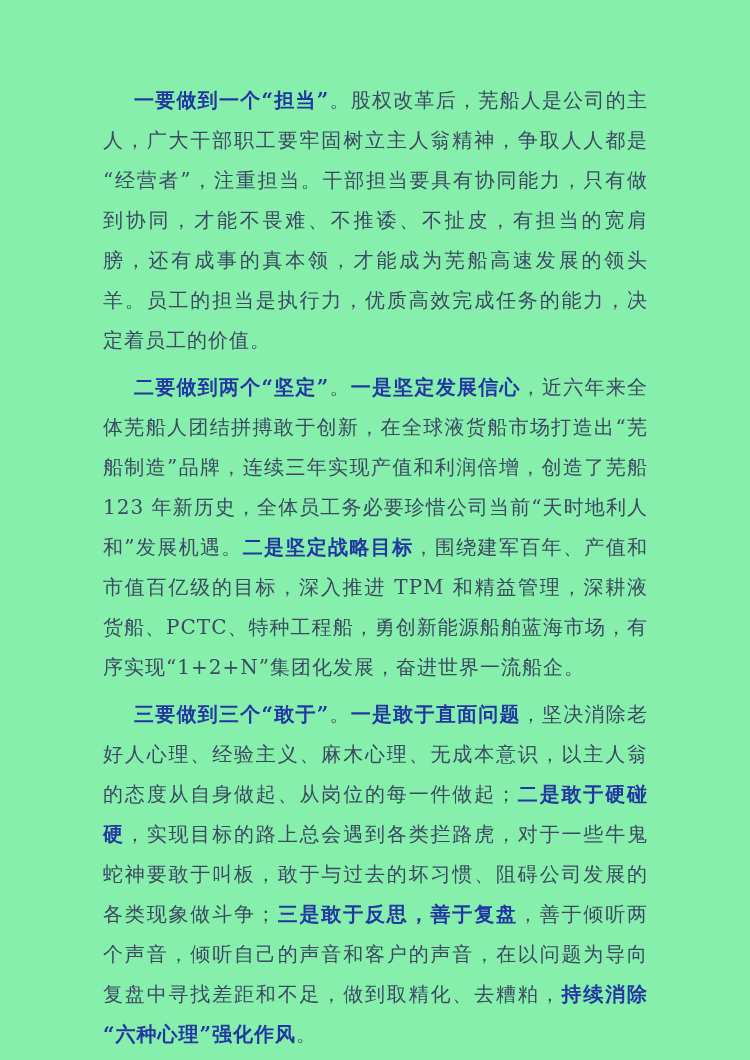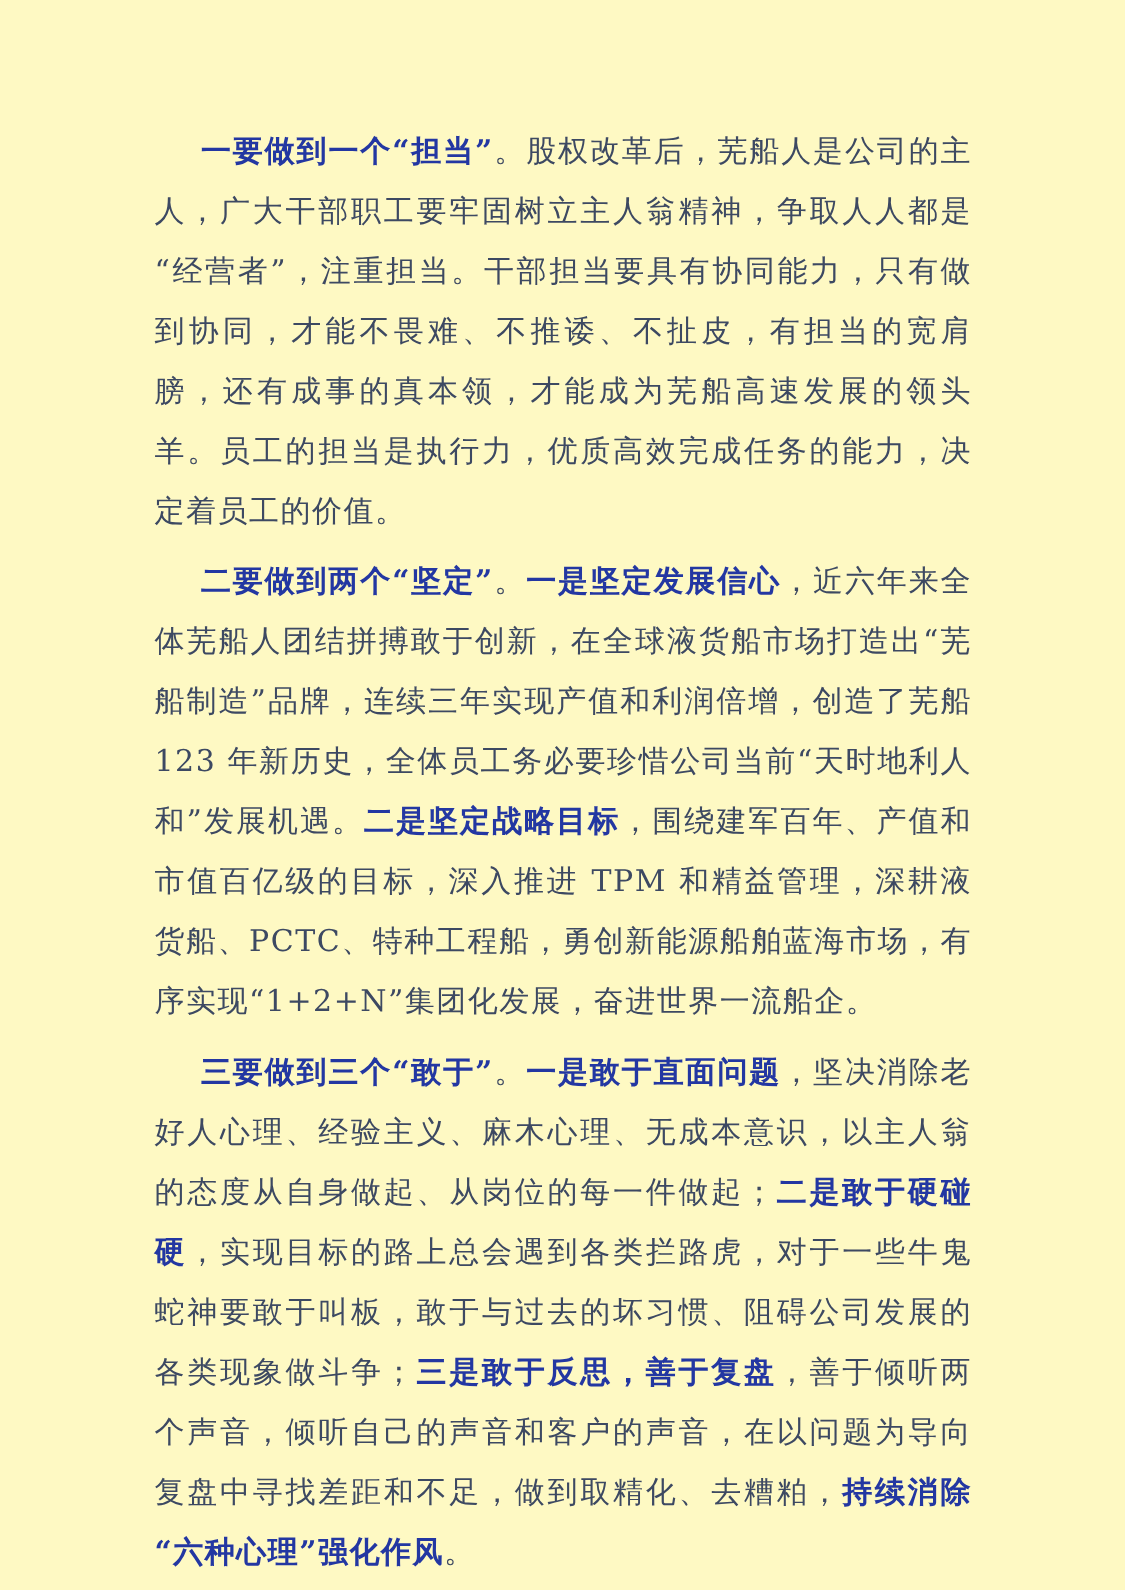--- a/index.html
+++ b/index.html
@@ -35,19 +35,19 @@
   }
   .run { font-weight: inherit; }
   .run-bold {
     font-weight: 700;
     color: #2438a4; 
   }
 </style>
 </head>
 <body>
 
-<div class="page" style="background: #fef9c3;">
+<div class="page" style="background: #86efac;">
   <div class="doc-body" id="doc-body">
       <p class="para" style="color: rgb(61, 73, 98);"><span class="run run-bold" style="color: rgb(35, 55, 162);">一要做到一个“担当”</span><span class="run">。股权改革后，芜船人是公司的主人，广大干部职工要牢固树立主人翁精神，争取人人都是“经营者”，注重担当。干部担当要具有协同能力，只有做到协同，才能不畏难、不推诿、不扯皮，有担当的宽肩膀，还有成事的真本领，才能成为芜船高速发展的领头羊。员工的担当是执行力，优质高效完成任务的能力，决定着员工的价值。</span></p>
       <p class="para" style="color: rgb(61, 73, 98);"><span class="run run-bold" style="color: rgb(35, 55, 162);">二要做到两个“坚定”</span><span class="run">。</span><span class="run run-bold" style="color: rgb(35, 55, 162);">一是坚定发展信心</span><span class="run">，近六年来全体芜船人团结拼搏敢于创新，在全球液货船市场打造出“芜船制造”品牌，连续三年实现产值和利润倍增，创造了芜船 123 年新历史，全体员工务必要珍惜公司当前“天时地利人和”发展机遇。</span><span class="run run-bold" style="color: rgb(35, 55, 162);">二是坚定战略目标</span><span class="run">，围绕建军百年、产值和市值百亿级的目标，深入推进 TPM 和精益管理，深耕液货船、PCTC、特种工程船，勇创新能源船舶蓝海市场，有序实现“1+2+N”集团化发展，奋进世界一流船企。</span></p>
       <p class="para" style="color: rgb(61, 73, 98);"><span class="run run-bold" style="color: rgb(35, 55, 162);">三要做到三个“敢于”</span><span class="run">。</span><span class="run run-bold" style="color: rgb(35, 55, 162);">一是敢于直面问题</span><span class="run">，坚决消除老好人心理、经验主义、麻木心理、无成本意识，以主人翁的态度从自身做起、从岗位的每一件做起；</span><span class="run run-bold" style="color: rgb(35, 55, 162);">二是敢于硬碰硬</span><span class="run">，实现目标的路上总会遇到各类拦路虎，对于一些牛鬼蛇神要敢于叫板，敢于与过去的坏习惯、阻碍公司发展的各类现象做斗争；</span><span class="run run-bold" style="color: rgb(35, 55, 162);">三是敢于反思，善于复盘</span><span class="run">，善于倾听两个声音，倾听自己的声音和客户的声音，在以问题为导向复盘中寻找差距和不足，做到取精化、去糟粕，</span><span class="run run-bold" style="color: rgb(35, 55, 162);">持续消除“六种心理”强化作风</span><span class="run">。</span></p>
     </div>
 </div>
 
 </body></html>

